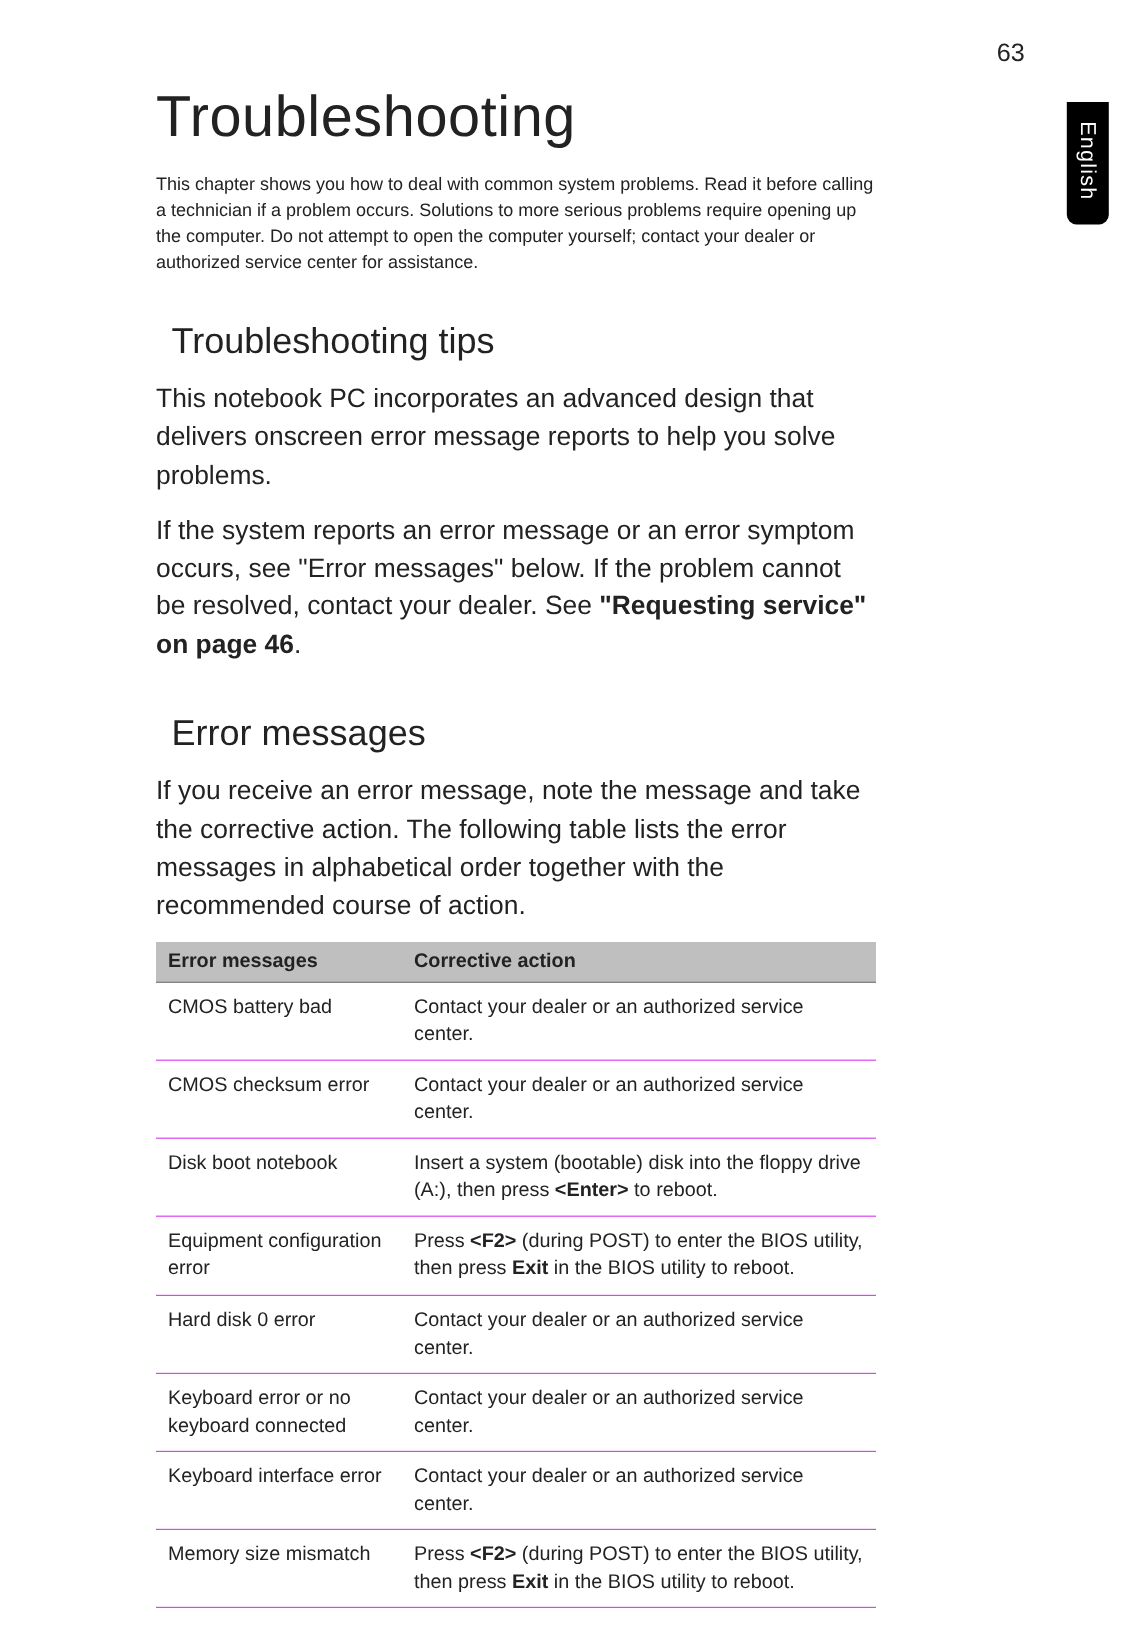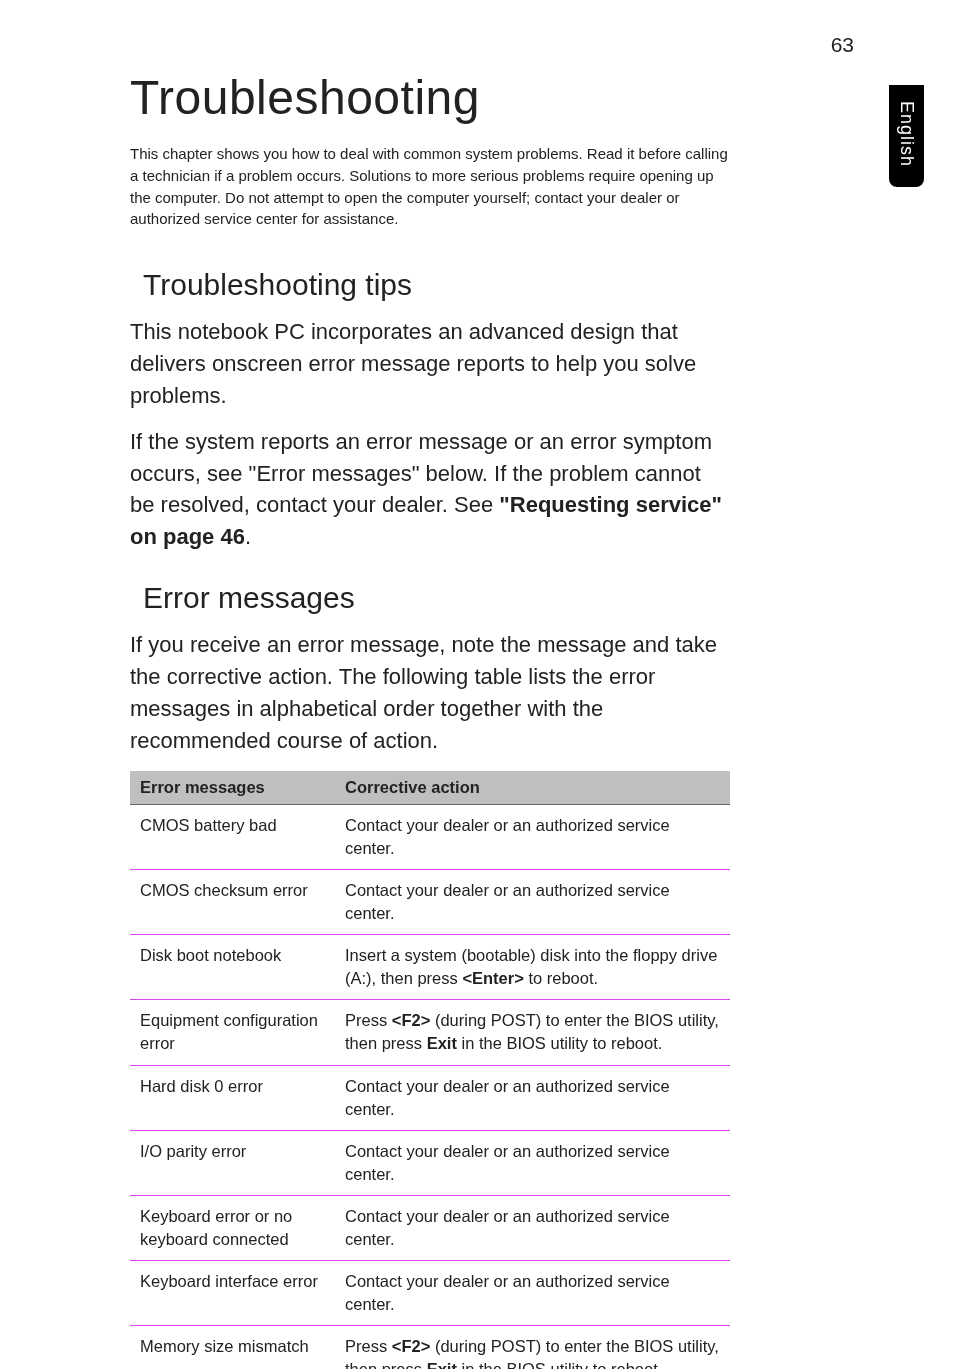--- a/index.html
+++ b/index.html
@@ -57,21 +57,21 @@
     font-weight: 400;
     margin-bottom: 14px;
     margin-left: 13px;
   }
   .section-p {
     font-size: 22px;
     line-height: 1.45;
     margin-bottom: 14px;
     max-width: 680px;
   }
-  .section-gap { margin-bottom: 28px; }
+  .section-gap { margin-bottom: 42px; }
   table {
     border-collapse: collapse;
     width: 100%;
     max-width: 665px;
     margin-top: 14px;
     font-size: 16.5px;
   }
   thead th {
     background: #bfbfbf;
     text-align: left;
@@ -137,24 +137,20 @@
         </tr>
         <tr>
           <td>Equipment configuration error</td>
           <td>Press <span class="b">&lt;F2&gt;</span> (during POST) to enter the BIOS utility, then press <span class="b">Exit</span> in the BIOS utility to reboot.</td>
         </tr>
         <tr>
           <td>Hard disk 0 error</td>
           <td>Contact your dealer or an authorized service center.</td>
         </tr>
         <tr>
-          <td>I/O parity error</td>
-          <td>Contact your dealer or an authorized service center.</td>
-        </tr>
-        <tr>
           <td>Keyboard error or no keyboard connected</td>
           <td>Contact your dealer or an authorized service center.</td>
         </tr>
         <tr>
           <td>Keyboard interface error</td>
           <td>Contact your dealer or an authorized service center.</td>
         </tr>
         <tr>
           <td>Memory size mismatch</td>
           <td>Press <span class="b">&lt;F2&gt;</span> (during POST) to enter the BIOS utility, then press <span class="b">Exit</span> in the BIOS utility to reboot.</td>

